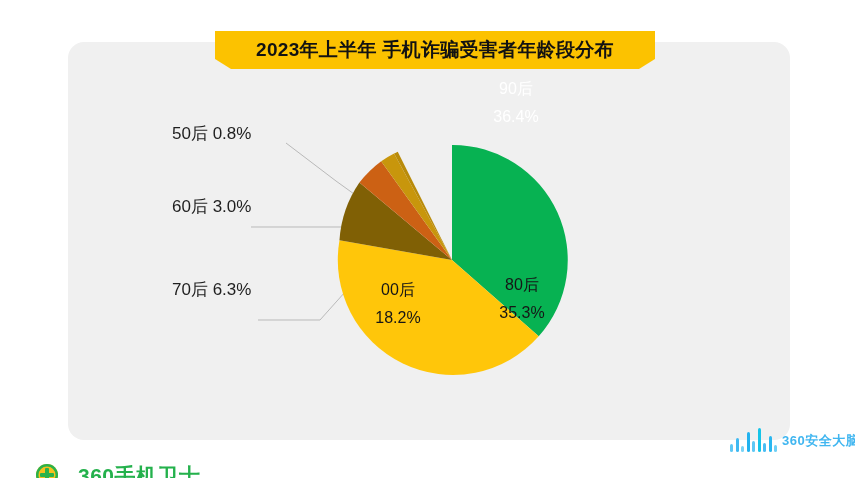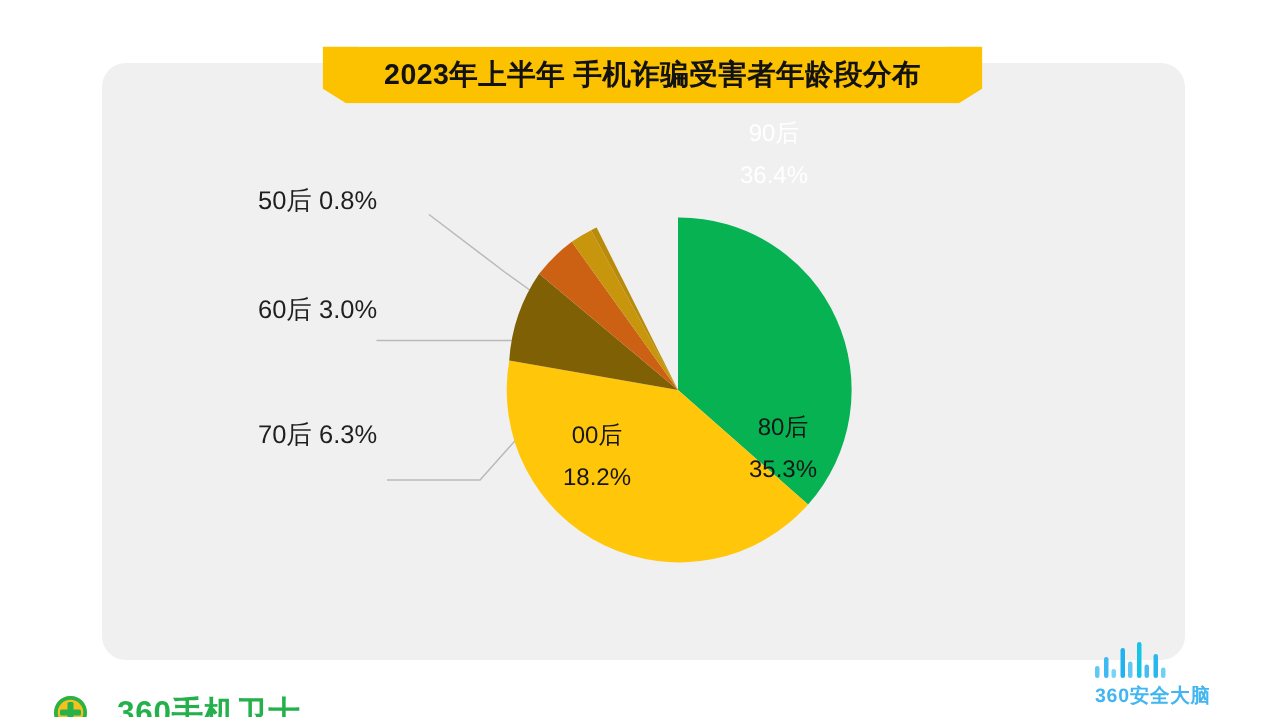--- a/index.html
+++ b/index.html
@@ -91,21 +91,21 @@
     width:14px;height:3.6px;background:#2ab24a;border-radius:1px;
   }
   .logo-left .word{
     font-size:21px;font-weight:bold;color:#24b14c;
     letter-spacing:0.5px;line-height:1;
   }
 
   .logo-right{
     position:absolute;left:730px;top:408px;
     width:100px;
-    display:flex;flex-direction:column;gap:5px;
+    display:flex;align-items:center;gap:5px;
   }
   .logo-right .bars{
     display:flex;align-items:flex-end;gap:2.5px;height:24px;position:relative;
   }
   .logo-right .bars i{display:block;width:3px;border-radius:1.5px;}
   .logo-right .word{
     font-size:13px;font-weight:bold;color:#41b6f0;letter-spacing:0.5px;
     line-height:1;white-space:nowrap;
   }
 </style>

